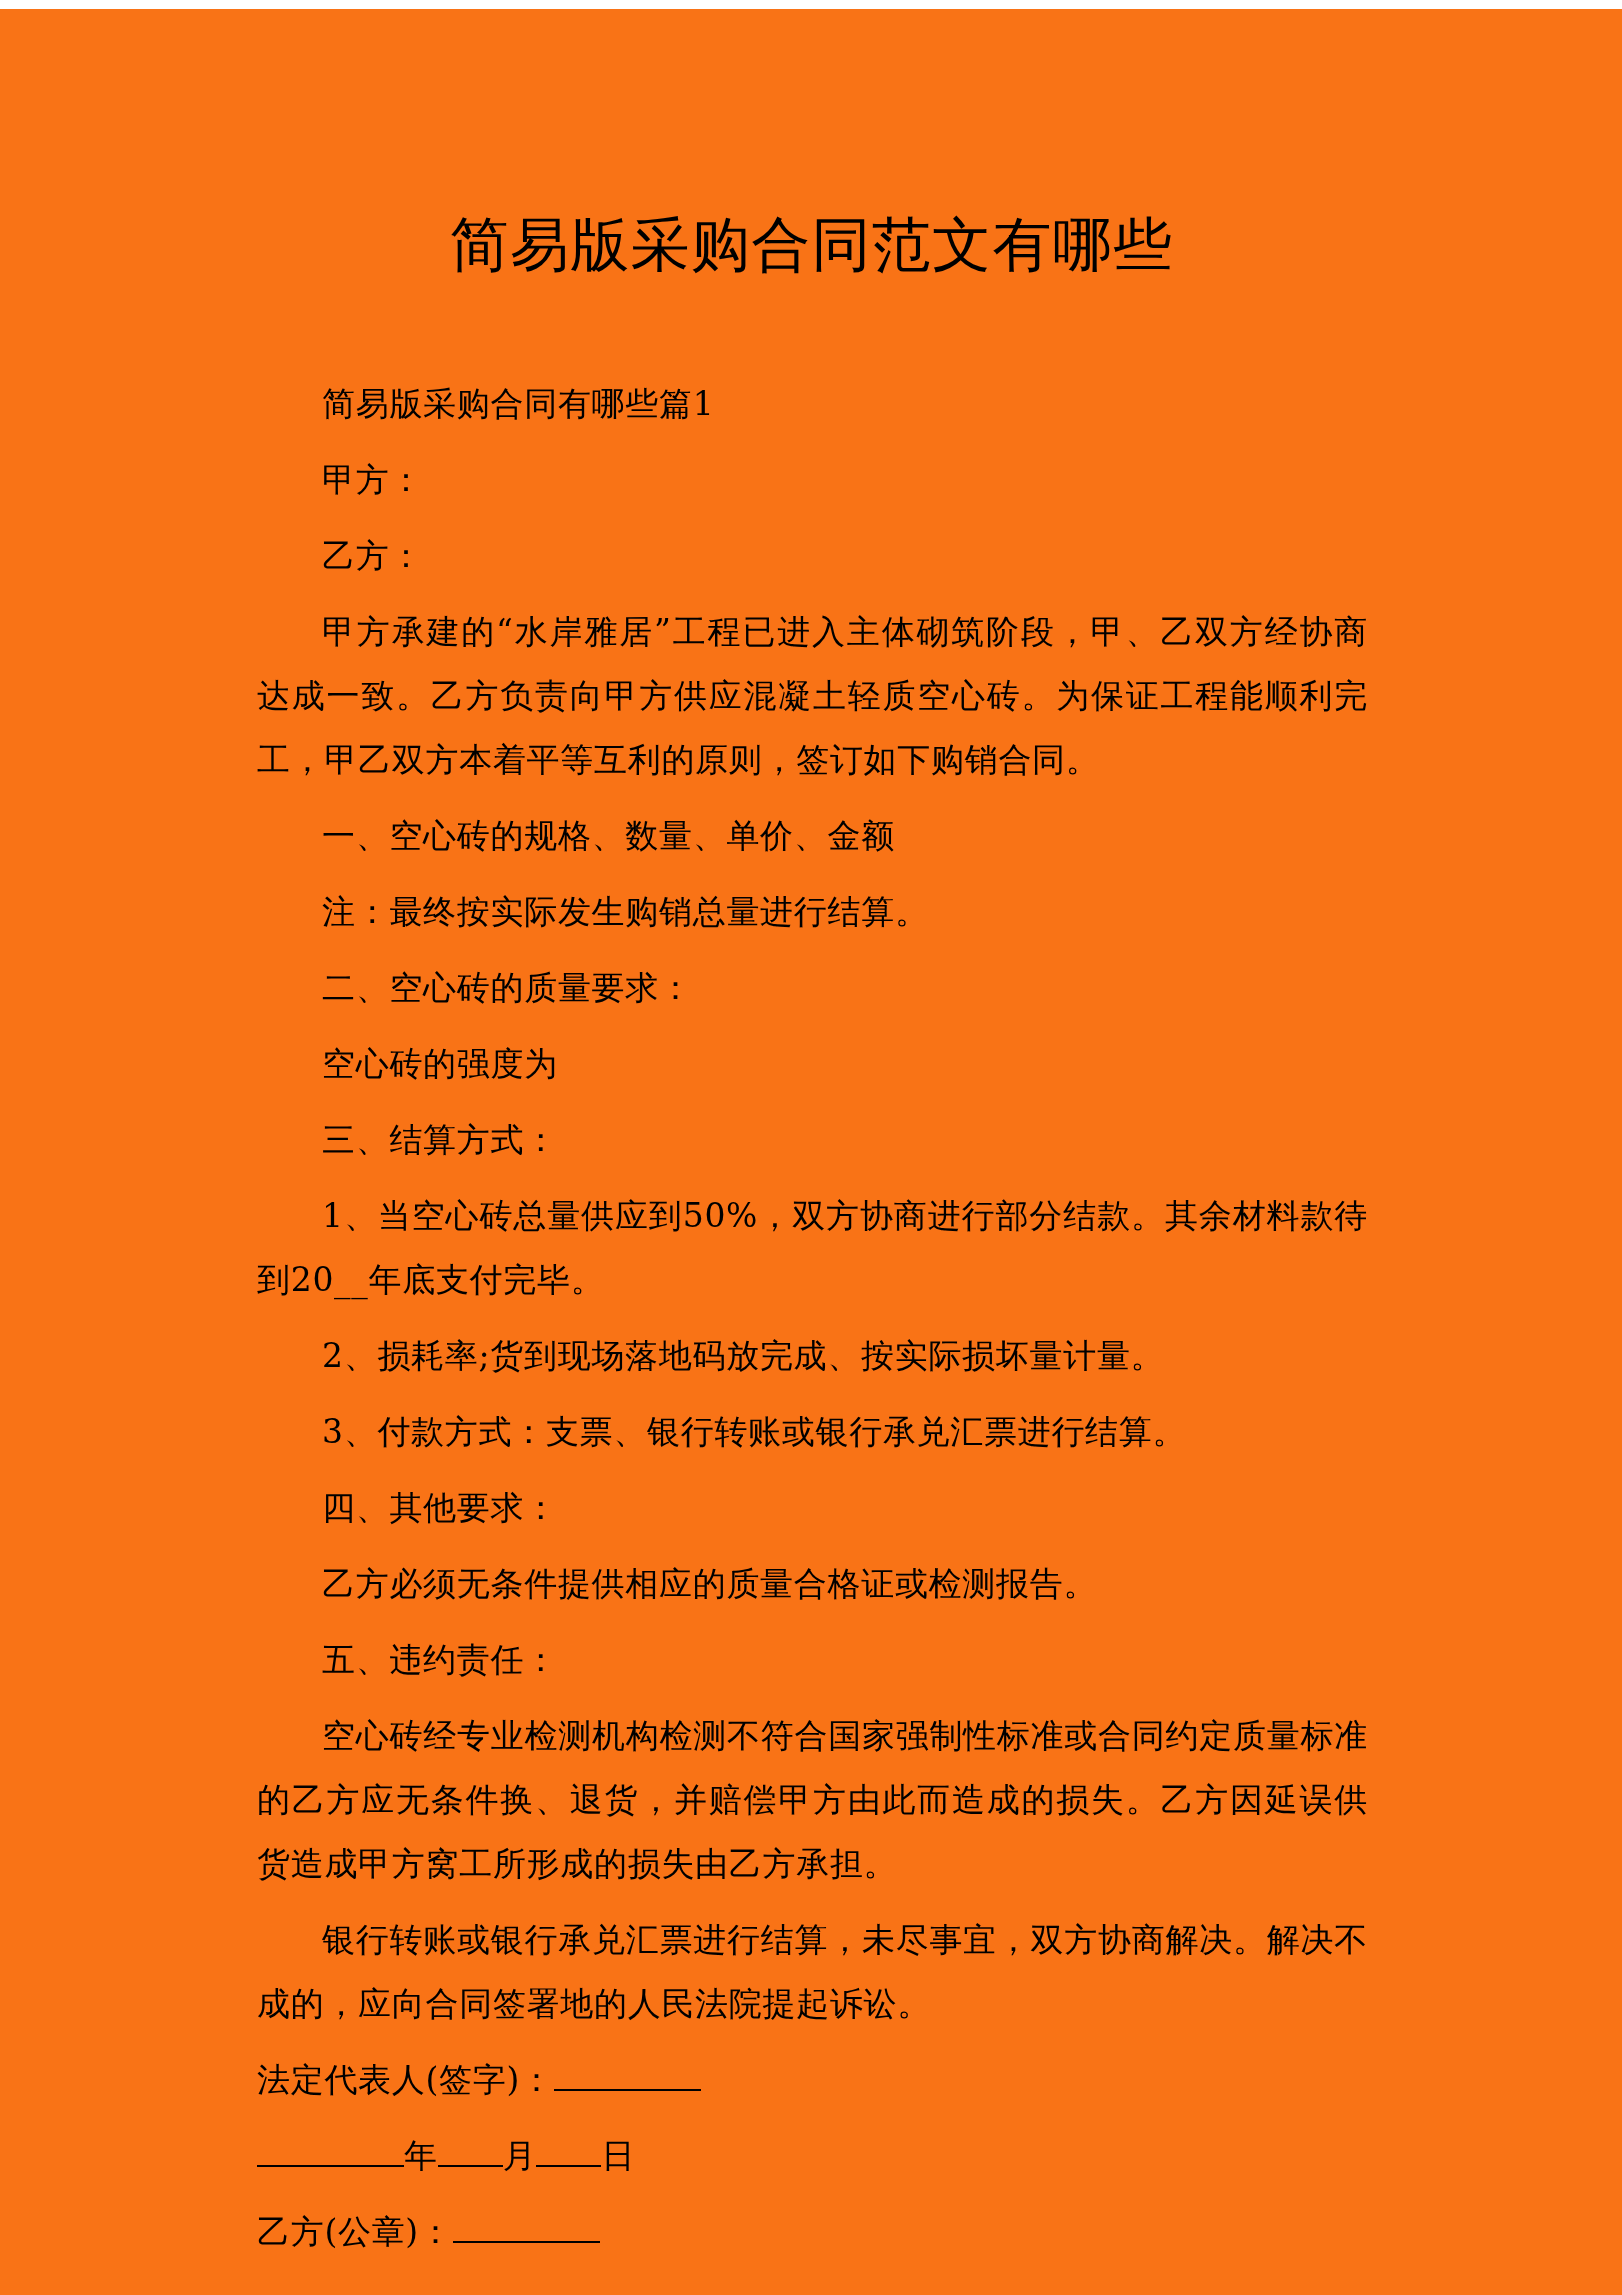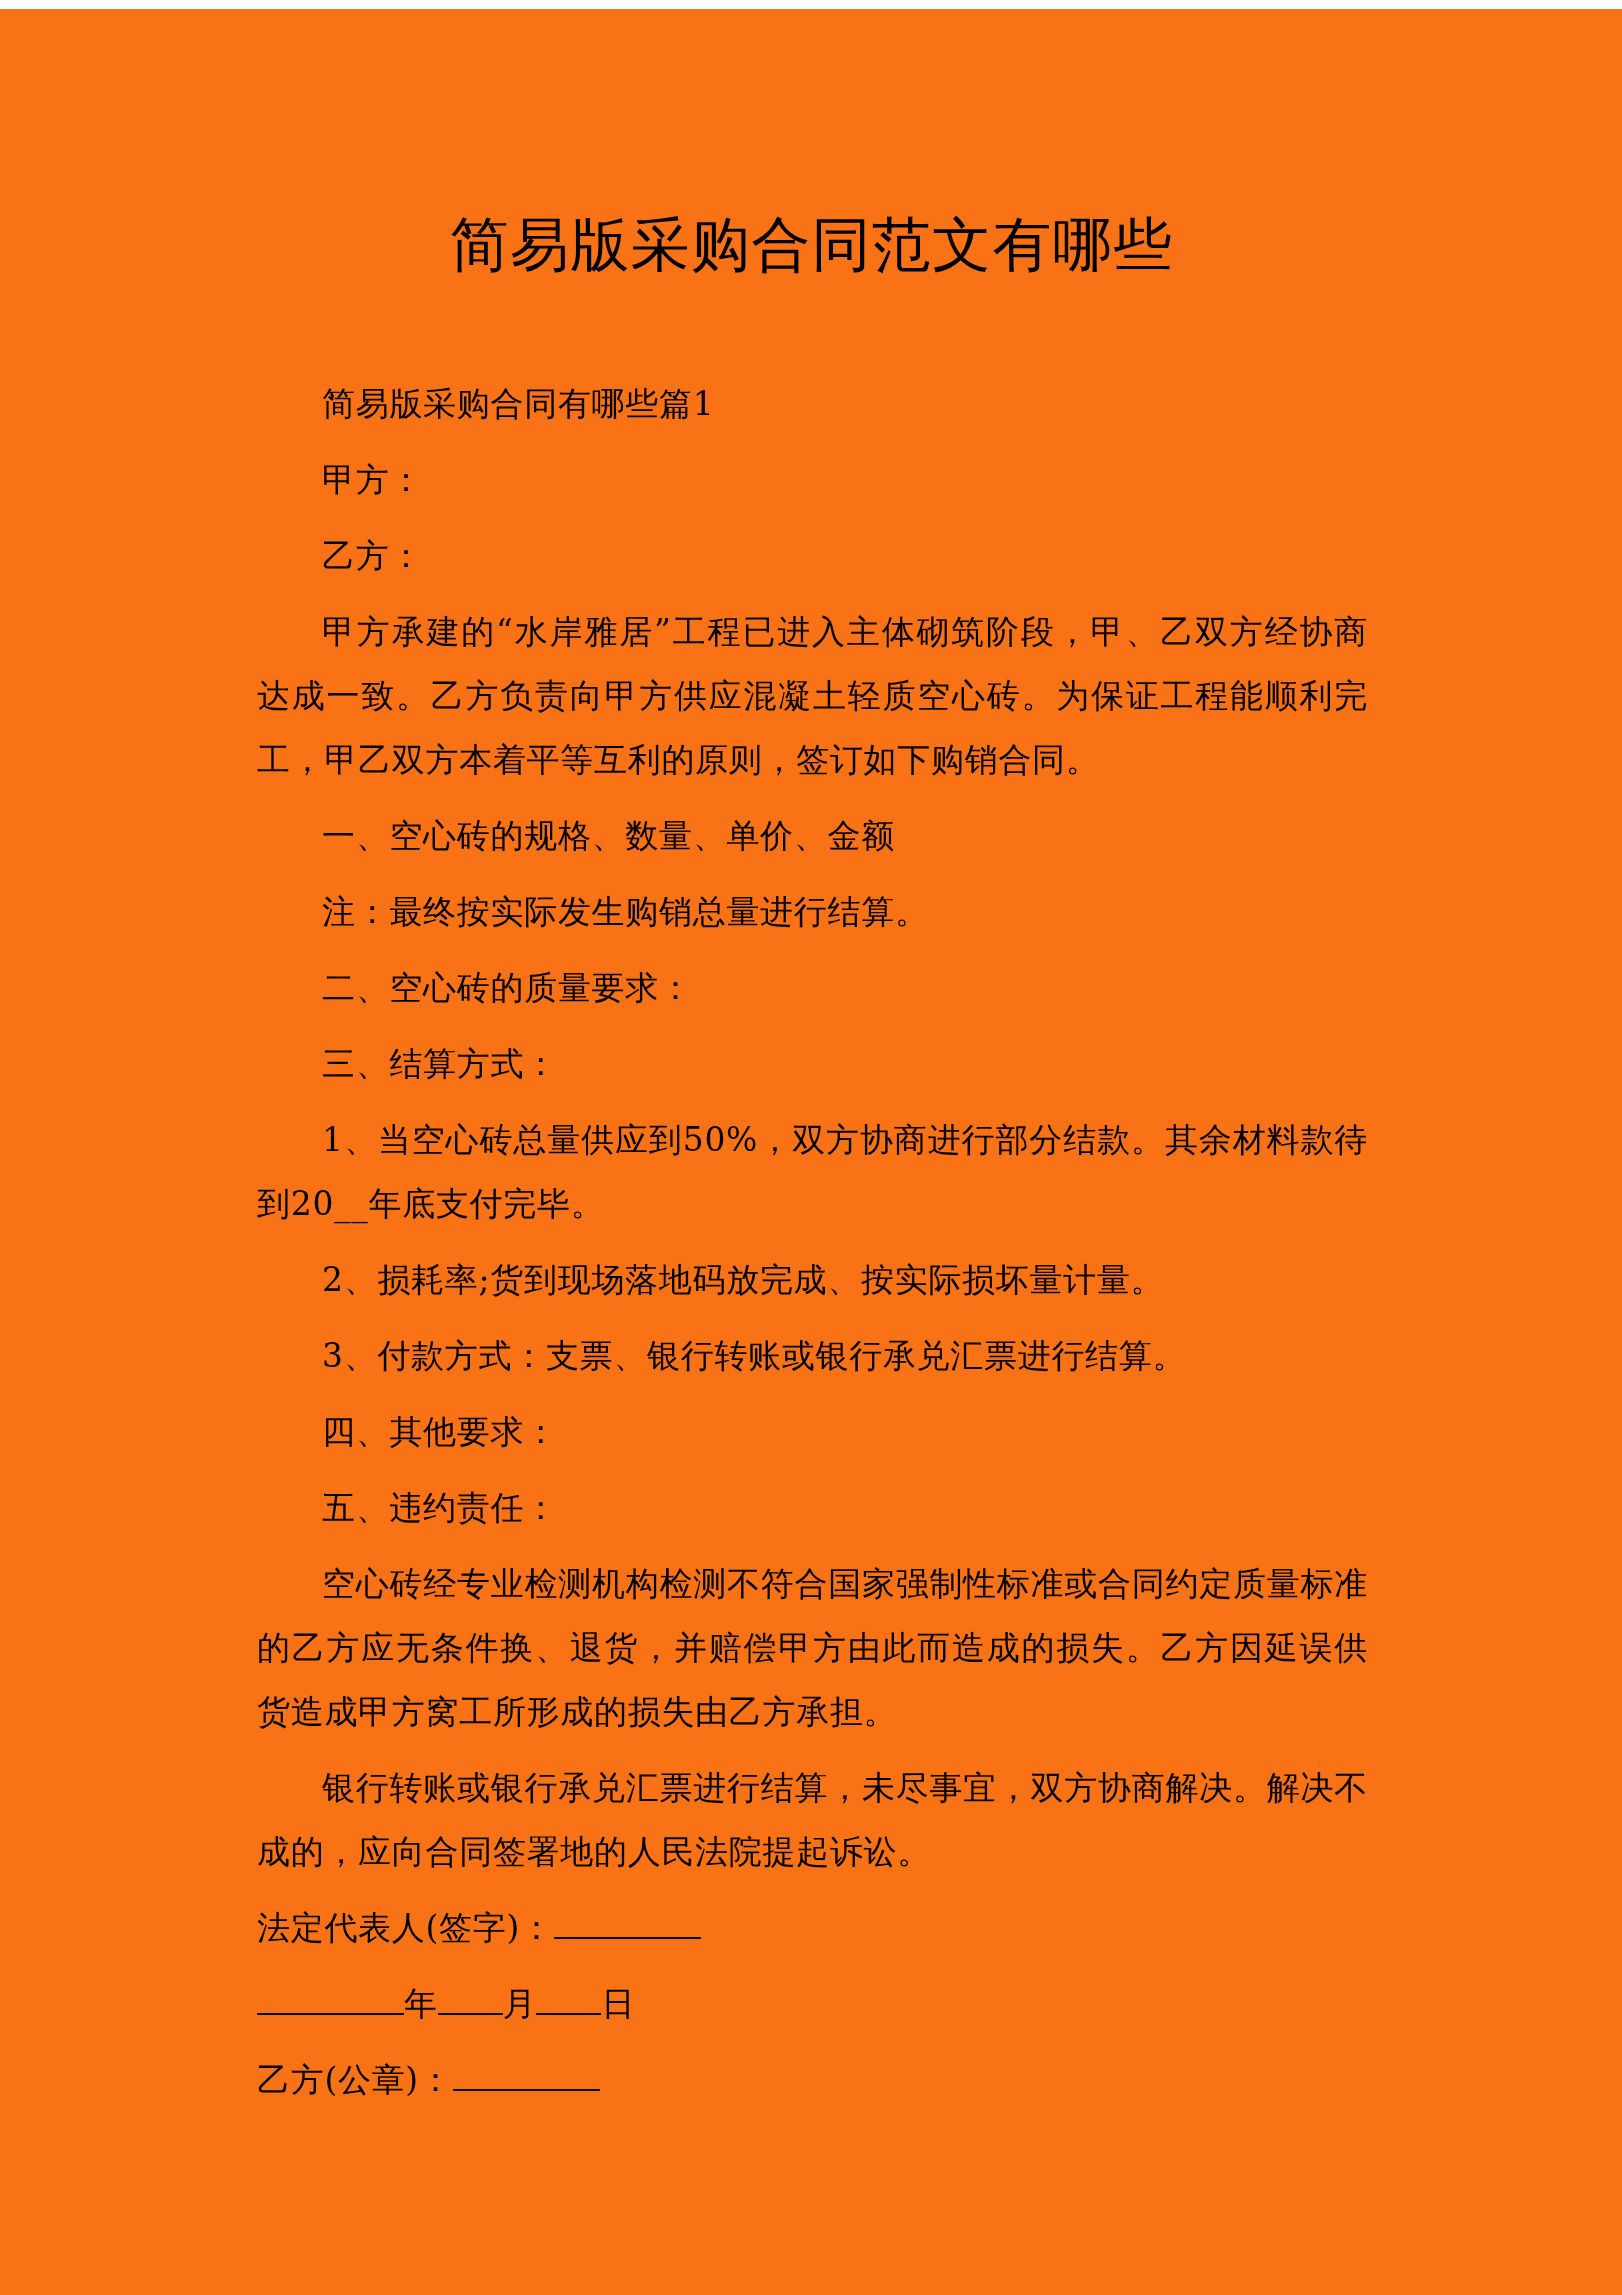--- a/index.html
+++ b/index.html
@@ -71,25 +71,27 @@
 
   <div class="body">
     <p class="indent">简易版采购合同有哪些篇1</p>
     <p class="indent">甲方：</p>
     <p class="indent">乙方：</p>
     <p class="indent">甲方承建的“水岸雅居”工程已进入主体砌筑阶段，甲、乙双方经协商达成一致。乙方负责向甲方供应混凝土轻质空心砖。为保证工程能顺利完工，甲乙双方本着平等互利的原则，签订如下购销合同。</p>
 
     <p class="indent">一、空心砖的规格、数量、单价、金额</p>
     <p class="indent">注：最终按实际发生购销总量进行结算。</p>
     <p class="indent">二、空心砖的质量要求：</p>
+    <p class="indent">空心砖的强度为</p>
     <p class="indent">三、结算方式：</p>
     <p class="indent">1、当空心砖总量供应到50%，双方协商进行部分结款。其余材料款待到20__年底支付完毕。</p>
     <p class="indent">2、损耗率;货到现场落地码放完成、按实际损坏量计量。</p>
     <p class="indent">3、付款方式：支票、银行转账或银行承兑汇票进行结算。</p>
     <p class="indent">四、其他要求：</p>
+    <p class="indent">乙方必须无条件提供相应的质量合格证或检测报告。</p>
     <p class="indent">五、违约责任：</p>
     <p class="indent">空心砖经专业检测机构检测不符合国家强制性标准或合同约定质量标准的乙方应无条件换、退货，并赔偿甲方由此而造成的损失。乙方因延误供货造成甲方窝工所形成的损失由乙方承担。</p>
     <p class="indent">银行转账或银行承兑汇票进行结算，未尽事宜，双方协商解决。解决不成的，应向合同签署地的人民法院提起诉讼。</p>
 
     <p class="sig-line">
       <span>法定代表人(签字)：</span><span class="blank w225"></span>
     </p>
     <p class="sig-line">
       <span class="blank w225"></span><span>年</span><span class="blank w100"></span><span>月</span><span class="blank w100"></span><span>日</span>
     </p>

